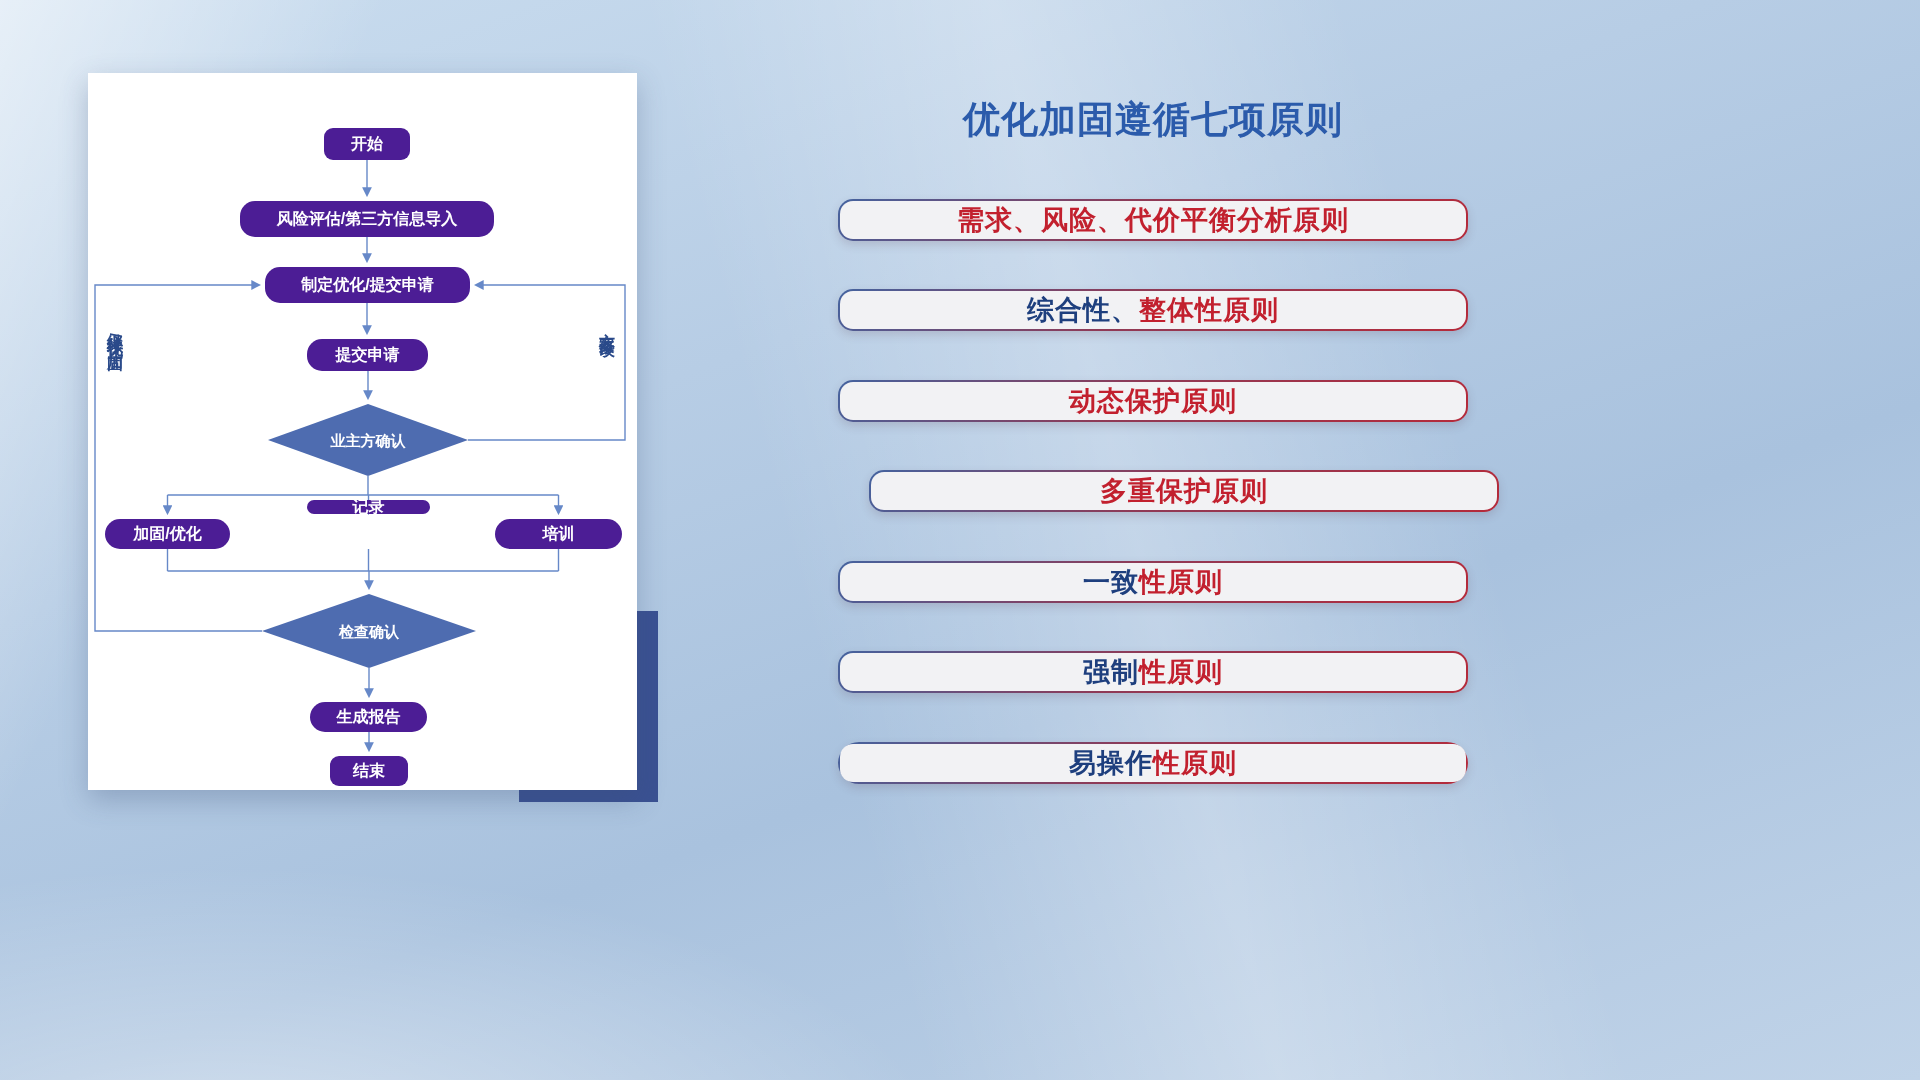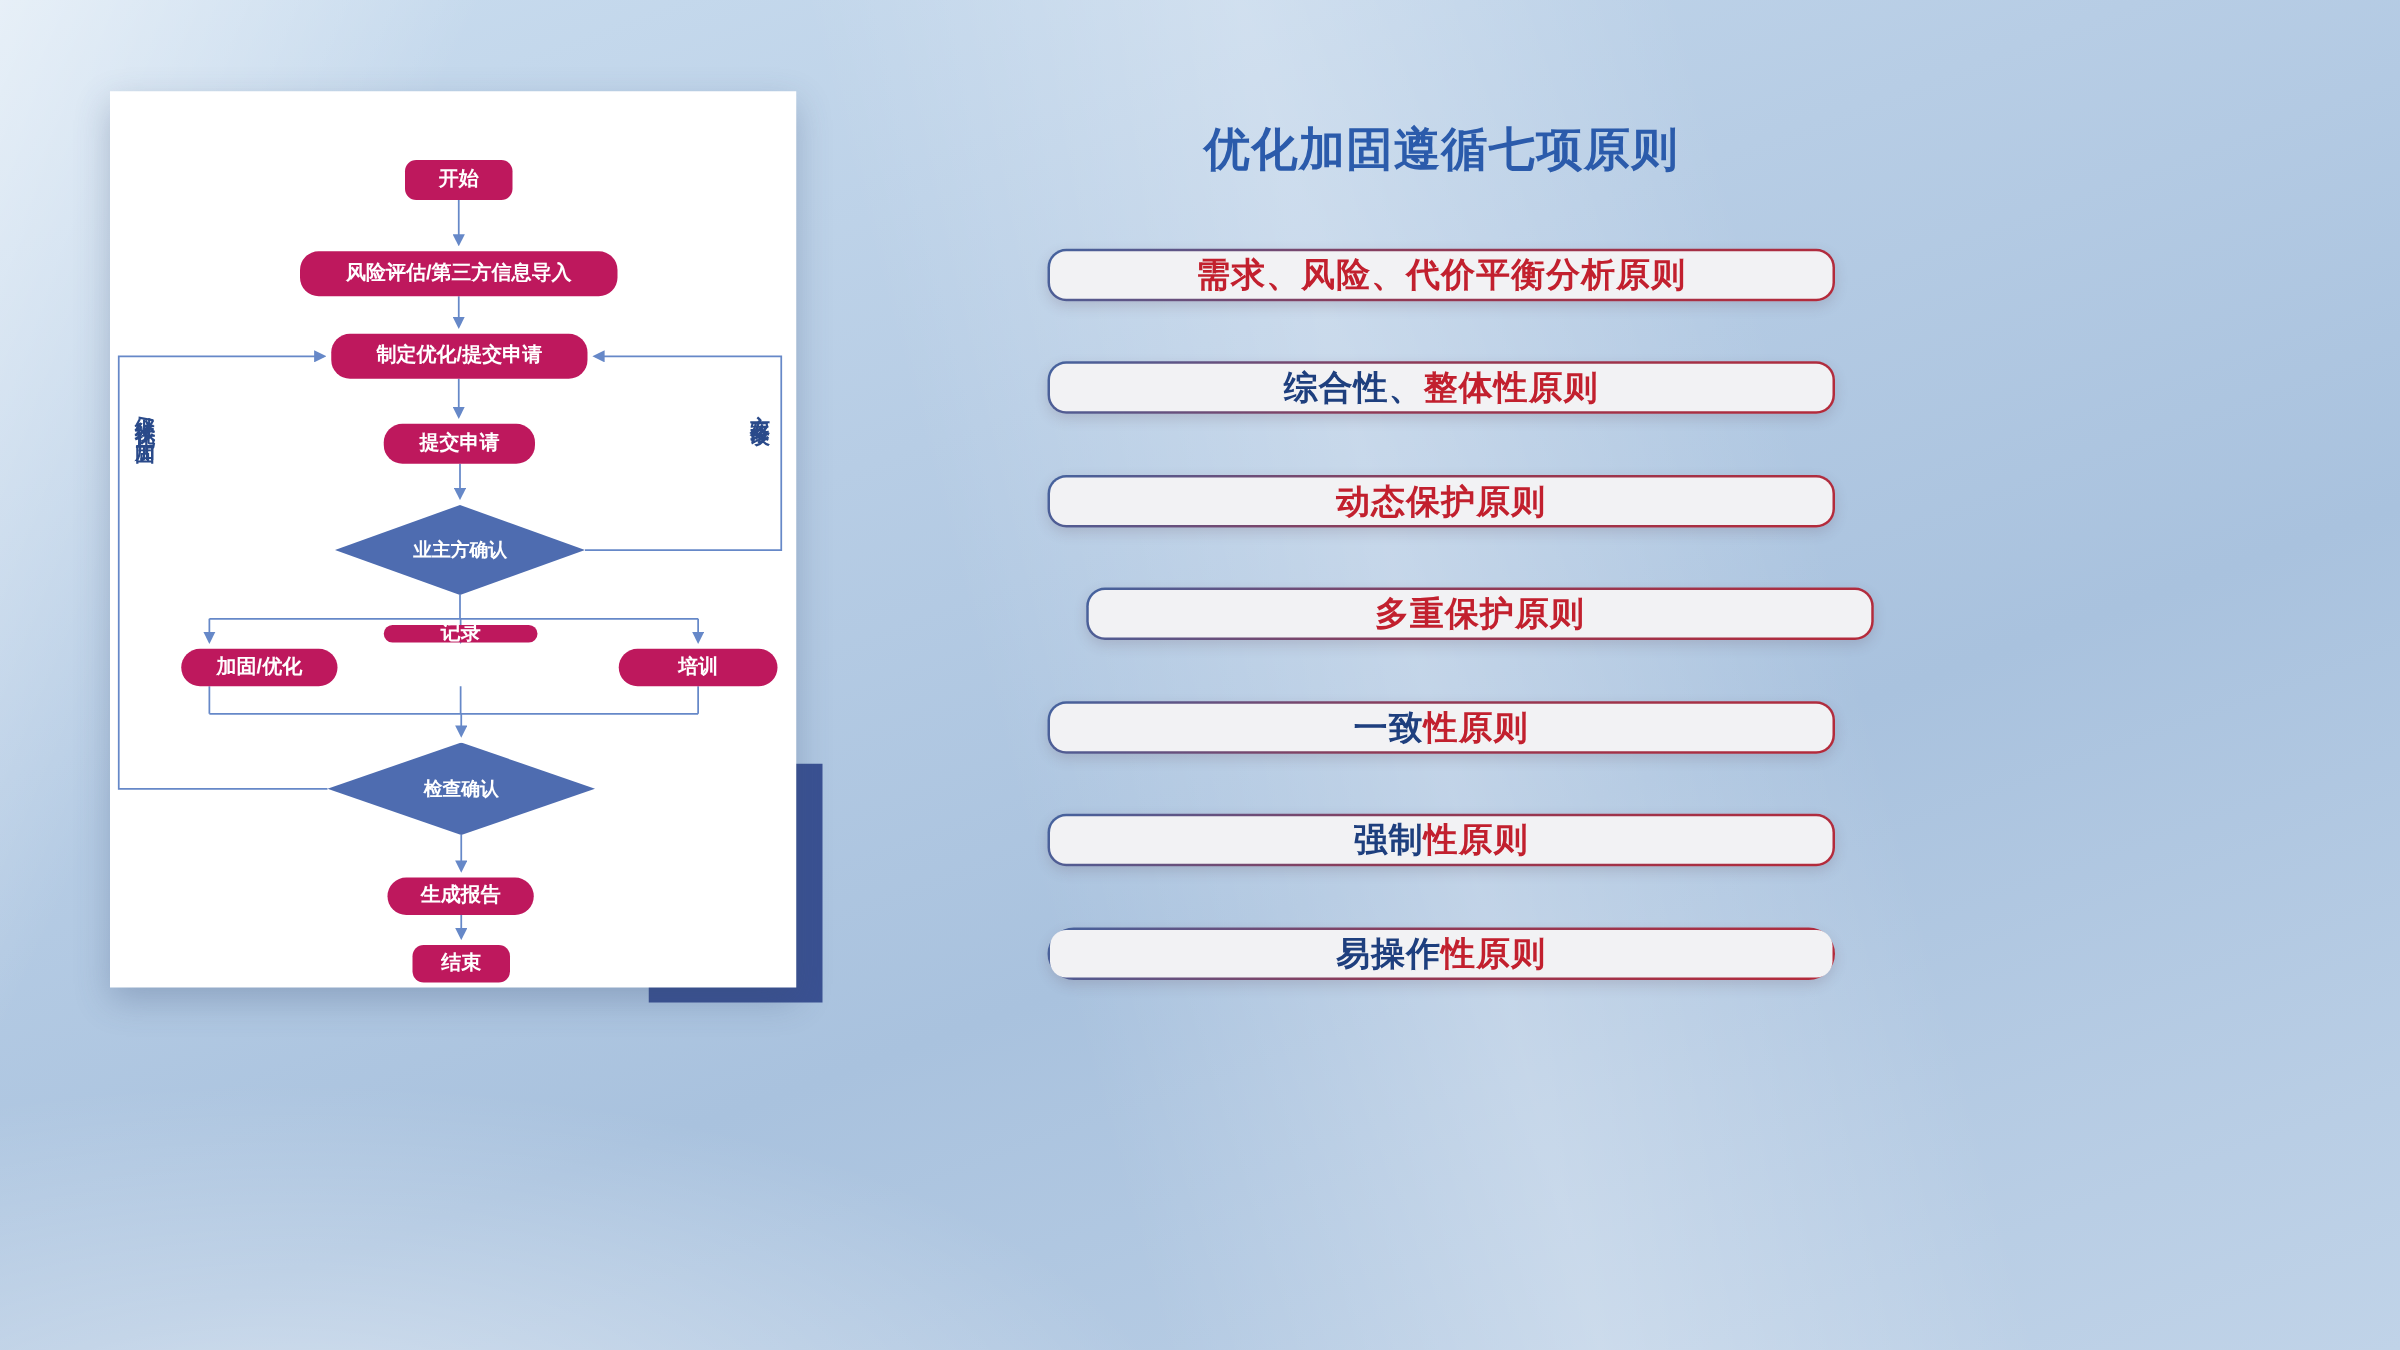--- a/index.html
+++ b/index.html
@@ -22,21 +22,21 @@
   }
   .card {
     position:absolute; left:88px; top:73px; width:549px; height:717px;
     background:#ffffff; z-index:2;
     box-shadow:0 10px 26px rgba(60,80,120,0.30);
   }
   .card svg { position:absolute; left:0; top:0; }
 
   .node {
     position:absolute; display:flex; align-items:center; justify-content:center;
-    background:#be185d; color:#ffffff; font-weight:bold; font-size:16px;
+    background:#4c1d95; color:#ffffff; font-weight:bold; font-size:16px;
     line-height:1; text-align:center; z-index:3;
   }
   .node.rect    { border-radius:15px; }
   .node.rounded { border-radius:9px; }
   .node.diamond {
     background:#4e6cb0;
     clip-path:polygon(50% 0, 100% 50%, 50% 100%, 0 50%);
     border-radius:0; font-size:15px;
   }
   .vlabel {
@@ -104,21 +104,21 @@
     <div class="node rounded" style="left:236px; top:55px; width:86px; height:32px;">开始</div>
 
     <div class="node rect" style="left:152px; top:128px; width:254px; height:36px;">风险评估/第三方信息导入</div>
 
     <div class="node rect" style="left:177px; top:194px; width:205px; height:36px;">制定优化/提交申请</div>
 
     <div class="node rect" style="left:219px; top:266px; width:121px; height:32px;">提交申请</div>
 
     <div class="node diamond" style="left:180px; top:331px; width:200px; height:72px;">业主方确认</div>
 
-    <div class="node rect" style="left:17px; top:446px; width:125px; height:30px;margin-left:40px;">加固/优化</div>
+    <div class="node rect" style="left:17px; top:446px; width:125px; height:30px;">加固/优化</div>
 
     <div class="node rect" style="left:219px; top:427px; width:123px; height:14px;">记录</div>
 
     <div class="node rect" style="left:407px; top:446px; width:127px; height:30px;">培训</div>
 
     <div class="node diamond" style="left:174px; top:521px; width:214px; height:74px;">检查确认</div>
 
     <div class="node rect" style="left:222px; top:629px; width:117px; height:30px;">生成报告</div>
 
     <div class="node rounded" style="left:242px; top:683px; width:78px; height:30px;">结束</div>

